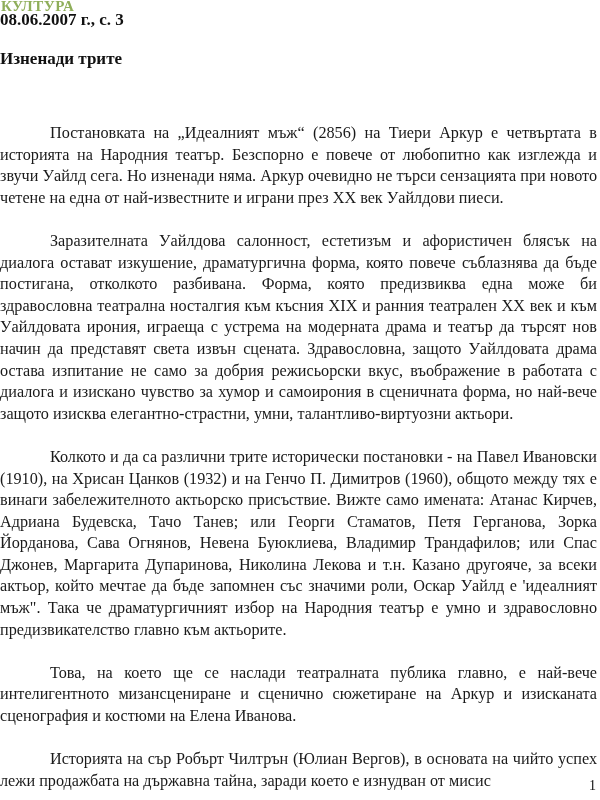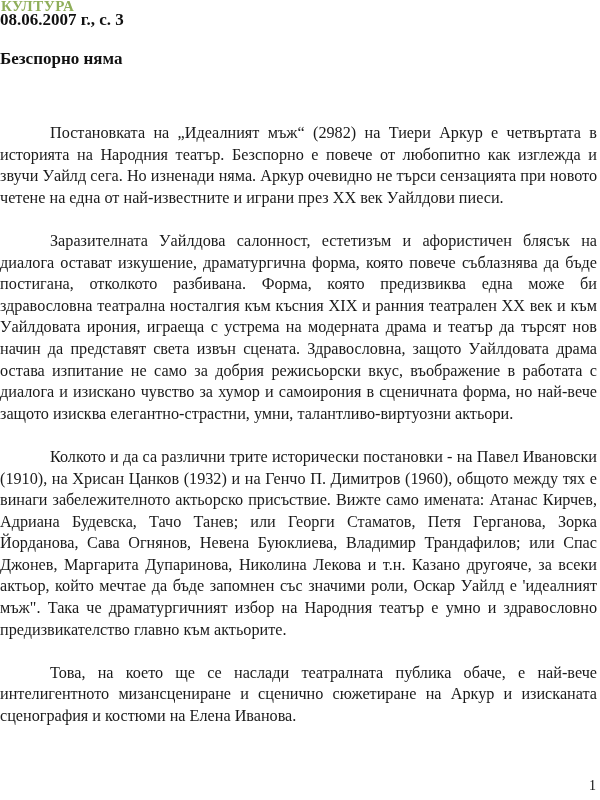--- a/index.html
+++ b/index.html
@@ -64,22 +64,23 @@
       top: 778px;
       font-size: 14px;
       color: #111;
     }
   </style>
 </head>
 <body>
 
 <div class="section-label">КУЛТУРА</div>
 <div class="date-line">08.06.2007 г., с. 3</div>
-<h1 class="article-title">Безспорно няма</h1>
+<h1 class="article-title">Изненади трите</h1>
 
 <div class="article-body">
-  <p>Постановката на „Идеалният мъж“ (2982) на Тиери Аркур е четвъртата в историята на Народния театър. Безспорно е повече от любопитно как изглежда и звучи Уайлд сега. Но изненади няма. Аркур очевидно не търси сензацията при новото четене на една от най-известните и играни през XX век Уайлдови пиеси.</p>
+  <p>Постановката на „Идеалният мъж“ (2856) на Тиери Аркур е четвъртата в историята на Народния театър. Безспорно е повече от любопитно как изглежда и звучи Уайлд сега. Но изненади няма. Аркур очевидно не търси сензацията при новото четене на една от най-известните и играни през XX век Уайлдови пиеси.</p>
   <p>Заразителната Уайлдова салонност, естетизъм и афористичен блясък на диалога остават изкушение, драматургична форма, която повече съблазнява да бъде постигана, отколкото разбивана. Форма, която предизвиква една може би здравословна театрална носталгия към късния XIX и ранния театрален XX век и към Уайлдовата ирония, играеща с устрема на модерната драма и театър да търсят нов начин да представят света извън сцената. Здравословна, защото Уайлдовата драма остава изпитание не само за добрия режисьорски вкус, въображение в работата с диалога и изискано чувство за хумор и самоирония в сценичната форма, но най-вече защото изисква елегантно-страстни, умни, талантливо-виртуозни актьори.</p>
   <p>Колкото и да са различни трите исторически постановки - на Павел Ивановски (1910), на Хрисан Цанков (1932) и на Генчо П. Димитров (1960), общото между тях е винаги забележителното актьорско присъствие. Вижте само имената: Атанас Кирчев, Адриана Будевска, Тачо Танев; или Георги Стаматов, Петя Герганова, Зорка Йорданова, Сава Огнянов, Невена Буюклиева, Владимир Трандафилов; или Спас Джонев, Маргарита Дупаринова, Николина Лекова и т.н. Казано другояче, за всеки актьор, който мечтае да бъде запомнен със значими роли, Оскар Уайлд е 'идеалният мъж". Така че драматургичният избор на Народния театър е умно и здравословно предизвикателство главно към актьорите.</p>
-  <p>Това, на което ще се наслади театралната публика обаче, е най-вече интелигентното мизансцениране и сценично сюжетиране на Аркур и изисканата сценография и костюми на Елена Иванова.</p>
+  <p>Това, на което ще се наслади театралната публика главно, е най-вече интелигентното мизансцениране и сценично сюжетиране на Аркур и изисканата сценография и костюми на Елена Иванова.</p>
+  <p>Историята на сър Робърт Чилтрън (Юлиан Вергов), в основата на чийто успех лежи продажбата на държавна тайна, заради което е изнудван от мисис</p>
 </div>
 
 <div class="page-number">1</div>
 
 </body></html>

